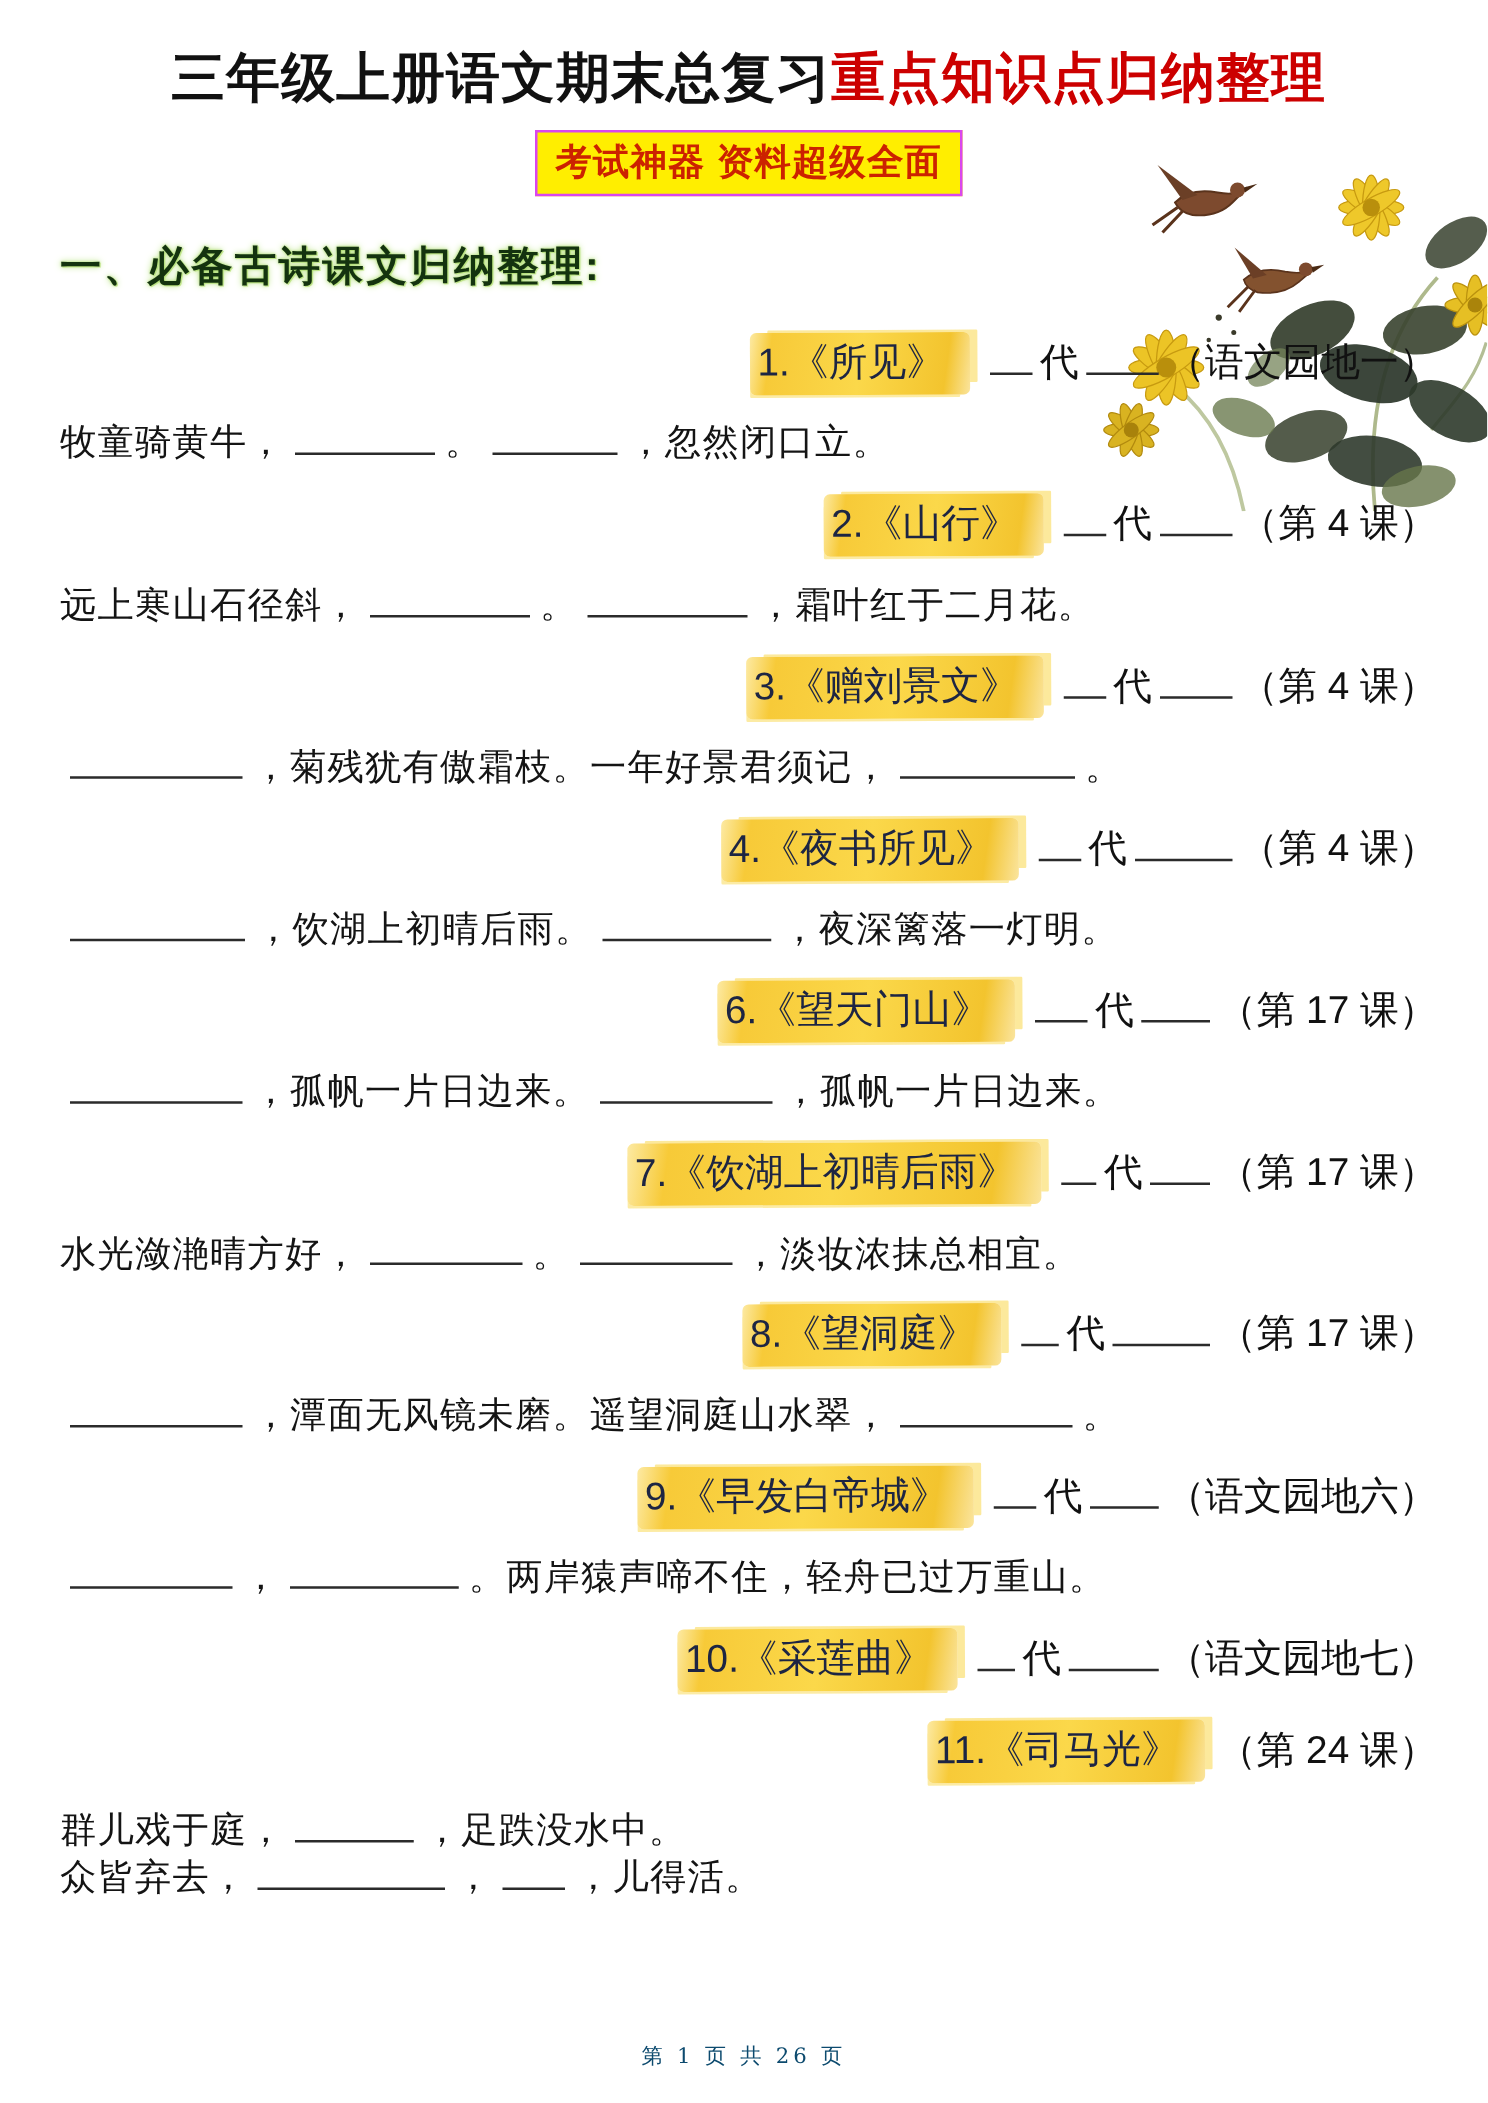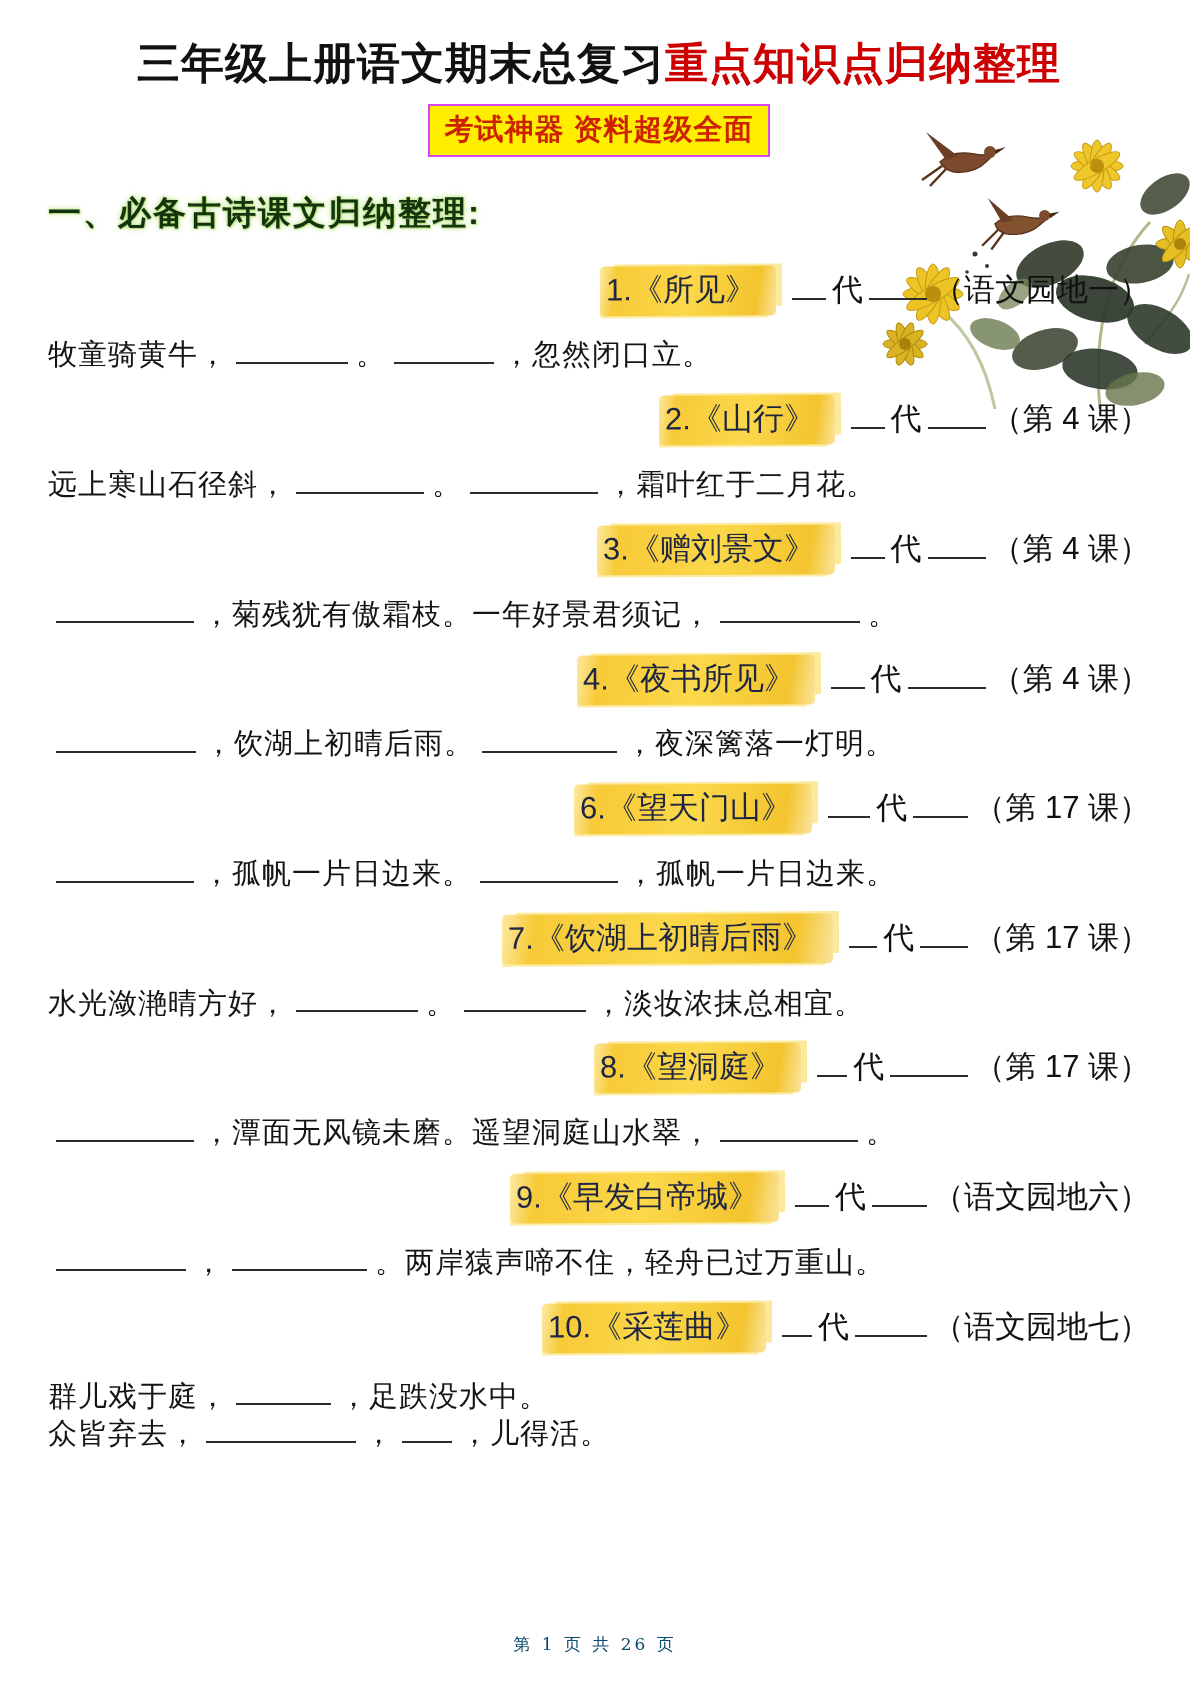--- a/index.html
+++ b/index.html
@@ -232,20 +232,21 @@
         <div class="item-line"><span class="blank" style="width: 138px;"></span><span class="line-text">，潭面无风镜未磨。遥望洞庭山水翠，</span><span class="blank" style="width: 138px;"></span><span class="line-text">。</span></div>
       </div>
       <div class="item">
         <div class="item-head"><span class="hl">9.《早发白帝城》</span><span class="head-rest"><span class="blank" style="width: 34px;"></span><span class="line-text">代</span><span class="blank" style="width: 55px;"></span><span class="line-text">（语文园地六）</span></span></div>
         <div class="item-line"><span class="blank" style="width: 130px;"></span><span class="line-text">，</span><span class="blank" style="width: 135px;"></span><span class="line-text">。两岸猿声啼不住，轻舟已过万重山。</span></div>
       </div>
       <div class="item">
         <div class="item-head"><span class="hl">10.《采莲曲》</span><span class="head-rest"><span class="blank" style="width: 30px;"></span><span class="line-text">代</span><span class="blank" style="width: 72px;"></span><span class="line-text">（语文园地七）</span></span></div>
       </div>
       <div class="item">
+        <div class="item-head"><span class="hl">11.《司马光》</span><span class="head-rest"><span class="line-text">（第 24 课）</span></span></div>
         <div class="item-line"><span class="line-text">群儿戏于庭，</span><span class="blank" style="width: 95px;"></span><span class="line-text">，足跌没水中。</span></div>
         <div class="item-line"><span class="line-text">众皆弃去，</span><span class="blank" style="width: 150px;"></span><span class="line-text">，</span><span class="blank" style="width: 50px;"></span><span class="line-text">，儿得活。</span></div>
       </div>
     </div>
 
   <div class="footer">第 1 页 共 26 页</div>
 
 </div>
 
 </body></html>

